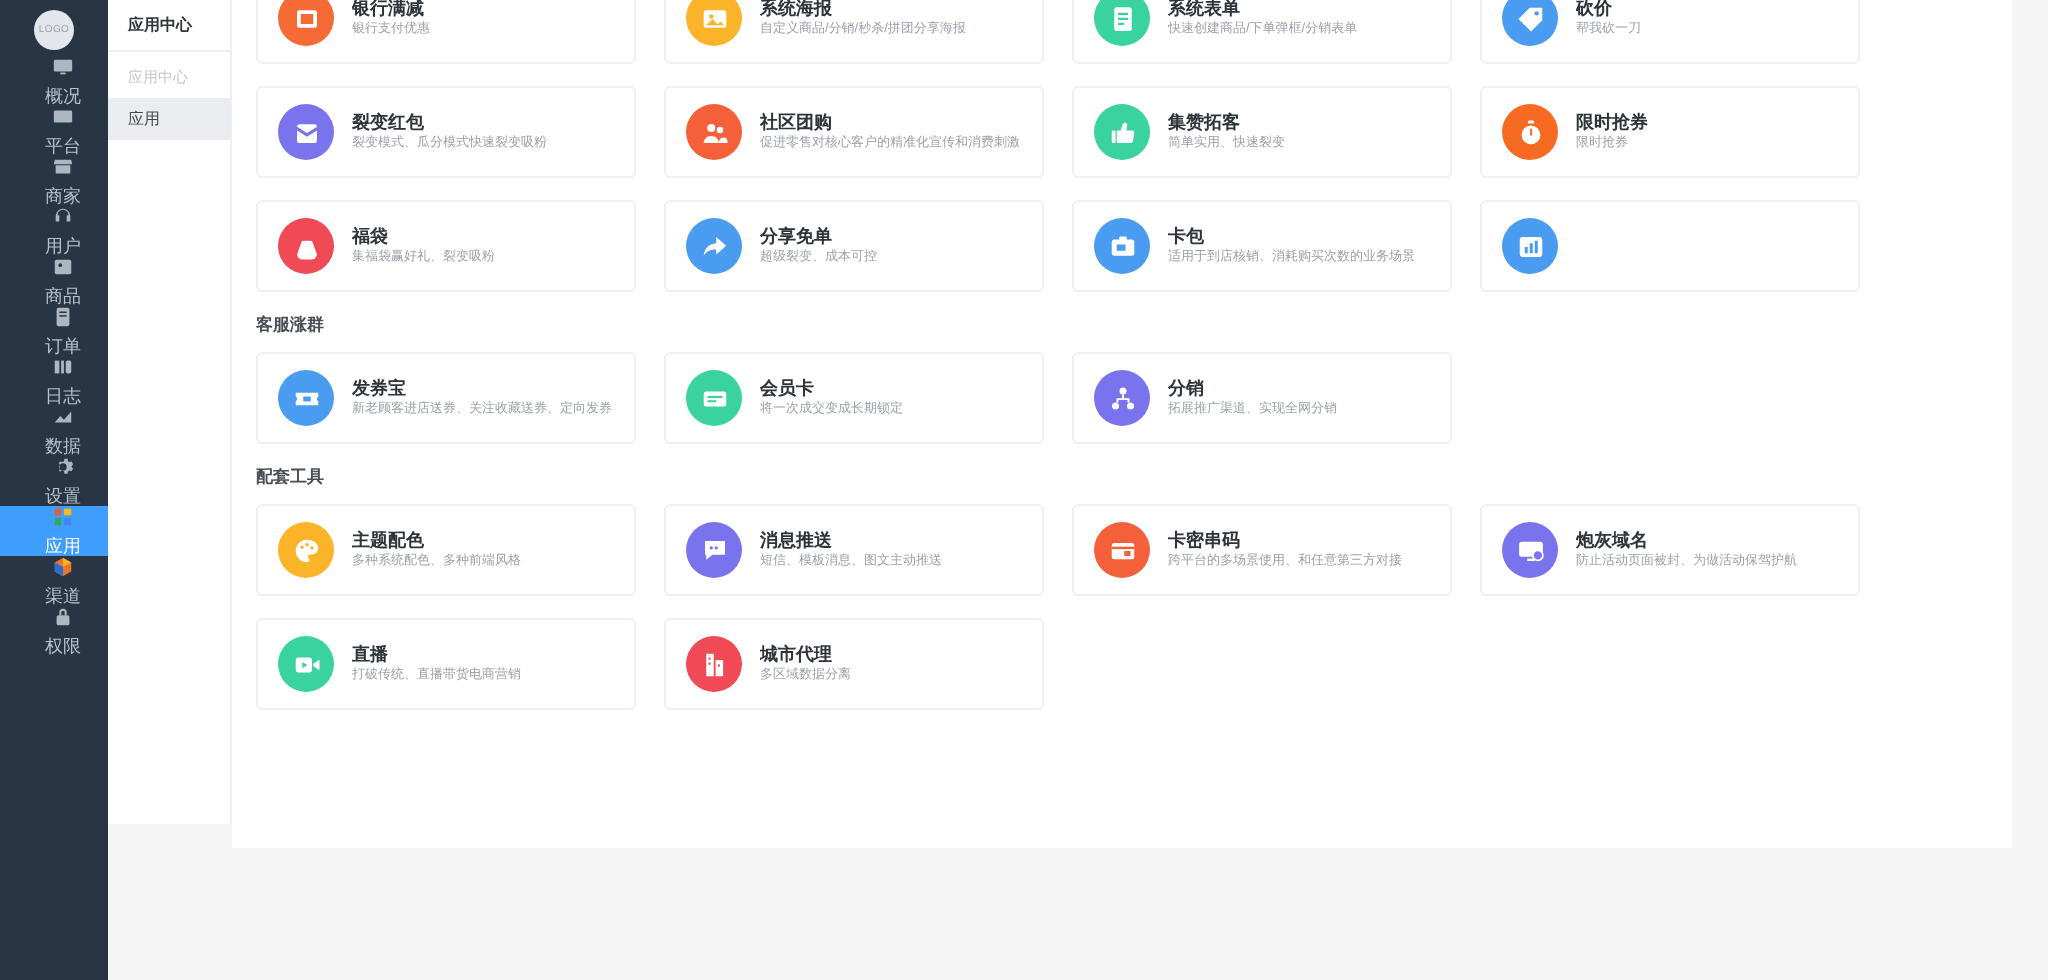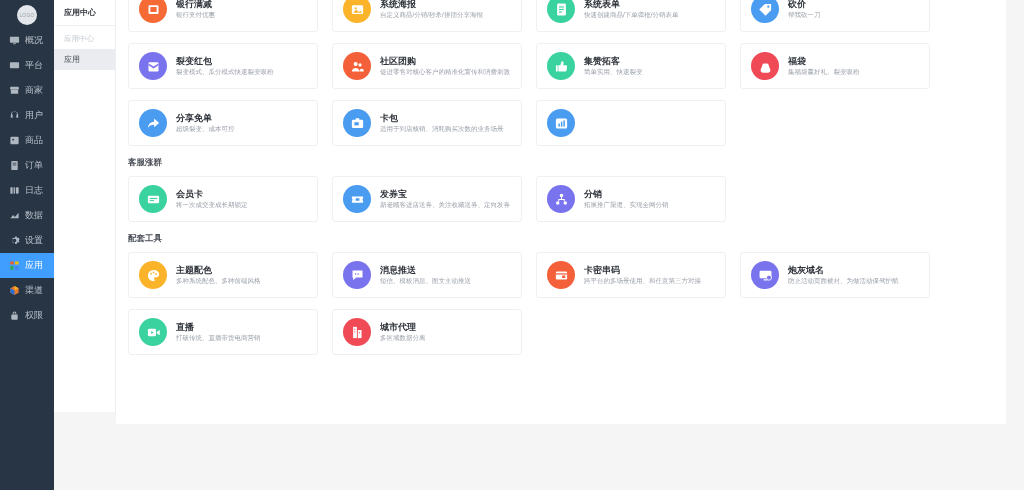--- a/index.html
+++ b/index.html
@@ -19,21 +19,21 @@
   .logo-wrap { height: 28px; display: flex; align-items: center; justify-content: center; padding-top: 2px; }
   .logo {
     width: 20px; height: 20px; border-radius: 50%;
     background: #e3e6ea; color: #9aa2ad;
     font-size: 5px; display: flex; align-items: center; justify-content: center;
     letter-spacing: .2px;
   }
   .nav-item {
     height: 25px; display: flex; align-items: center;
     padding-left: 9px; gap: 5px; color: #b9c0c9; font-size: 9px;
-    cursor: pointer; position: relative;
+    cursor: pointer; position: relative; flex-direction: column;
   }
   .nav-item.active { background: #409eff; color: #fff; }
   .nav-ico { width: 11px; height: 11px; display: block; flex: 0 0 11px; }
   .nav-label { white-space: nowrap; line-height: 1; }
 
   
   .subnav {
     width: 62px; flex: 0 0 62px; background: #fff; height: 412px;
     border-right: 1px solid #ebeef2; overflow: hidden;
   }
@@ -281,20 +281,33 @@
                   <path d="M7 10h3.2l1.4-5a2 2 0 0 1 3.8 1.2L14.6 10H19a2 2 0 0 1 2 2.3l-1 6A2 2 0 0 1 18 20H7z"></path>
                   <rect x="3" y="10" width="3" height="10" rx="1"></rect>
                 </svg>
               </div>
               <div class="card-text">
                 <div class="card-title">集赞拓客</div>
                 <div class="card-desc">简单实用、快速裂变</div>
               </div>
             </div>
             <div class="card">
+              <div class="card-ico" style="background: rgb(247, 106, 34);">
+                <svg viewBox="0 0 24 24" fill="#ffffff">
+                  <circle cx="12" cy="13.5" r="7.5"></circle>
+                  <rect x="9.5" y="2" width="5" height="2.4" rx="1"></rect>
+                  <rect x="11.3" y="8.5" width="1.6" height="5.6" fill="#f76a22"></rect>
+                </svg>
+              </div>
+              <div class="card-text">
+                <div class="card-title">限时抢券</div>
+                <div class="card-desc">限时抢券</div>
+              </div>
+            </div>
+            <div class="card">
               <div class="card-ico" style="background: rgb(239, 74, 86);">
                 <svg viewBox="0 0 24 24" fill="#ffffff">
                   <path d="M8 7h8l3.5 9.5A4 4 0 0 1 15.8 22H8.2a4 4 0 0 1-3.7-5.5z"></path>
                   <path d="M9 7V5.5a3 3 0 0 1 6 0V7" stroke="#ef4a56" stroke-width="1.6" fill="none"></path>
                 </svg>
               </div>
               <div class="card-text">
                 <div class="card-title">福袋</div>
                 <div class="card-desc">集福袋赢好礼、裂变吸粉</div>
               </div>
@@ -330,42 +343,42 @@
                   <rect x="7" y="12" width="2.4" height="5" fill="#4a9cf0"></rect>
                   <rect x="11" y="9" width="2.4" height="8" fill="#4a9cf0"></rect>
                   <rect x="15" y="7" width="2.4" height="10" fill="#4a9cf0"></rect>
                 </svg>
               </div>
             </div>
           </div>
           <div class="section-title">客服涨群</div>
           <div class="grid">
             <div class="card">
+              <div class="card-ico" style="background: rgb(74, 156, 240);">
+                <svg viewBox="0 0 24 24" fill="#ffffff">
+                  <path d="M3 7h18v3.2a2 2 0 0 0 0 3.6V17H3v-3.2a2 2 0 0 0 0-3.6z"></path>
+                  <rect x="9" y="10" width="6" height="4" fill="#4a9cf0"></rect>
+                </svg>
+              </div>
+              <div class="card-text">
+                <div class="card-title">发券宝</div>
+                <div class="card-desc">新老顾客进店送券、关注收藏送券、定向发券</div>
+              </div>
+            </div>
+            <div class="card">
               <div class="card-ico" style="background: rgb(58, 210, 159);">
                 <svg viewBox="0 0 24 24" fill="#ffffff">
                   <rect x="3" y="6" width="18" height="12" rx="2"></rect>
                   <rect x="6" y="9.5" width="12" height="1.8" fill="#3ad29f"></rect>
                   <rect x="6" y="13" width="7" height="1.6" fill="#3ad29f"></rect>
                 </svg>
               </div>
               <div class="card-text">
                 <div class="card-title">会员卡</div>
                 <div class="card-desc">将一次成交变成长期锁定</div>
-              </div>
-            </div>
-            <div class="card">
-              <div class="card-ico" style="background: rgb(74, 156, 240);">
-                <svg viewBox="0 0 24 24" fill="#ffffff">
-                  <path d="M3 7h18v3.2a2 2 0 0 0 0 3.6V17H3v-3.2a2 2 0 0 0 0-3.6z"></path>
-                  <rect x="9" y="10" width="6" height="4" fill="#4a9cf0"></rect>
-                </svg>
-              </div>
-              <div class="card-text">
-                <div class="card-title">发券宝</div>
-                <div class="card-desc">新老顾客进店送券、关注收藏送券、定向发券</div>
               </div>
             </div>
             <div class="card">
               <div class="card-ico" style="background: rgb(122, 115, 238);">
                 <svg viewBox="0 0 24 24" fill="#ffffff">
                   <circle cx="12" cy="5.5" r="2.8"></circle>
                   <circle cx="6" cy="17.5" r="2.8"></circle>
                   <circle cx="18" cy="17.5" r="2.8"></circle>
                   <path d="M11.2 8.3v3H6.8v3.4h1.6v-2H15.6v2h1.6V11.3h-4.4v-3z"></path>
                 </svg>

